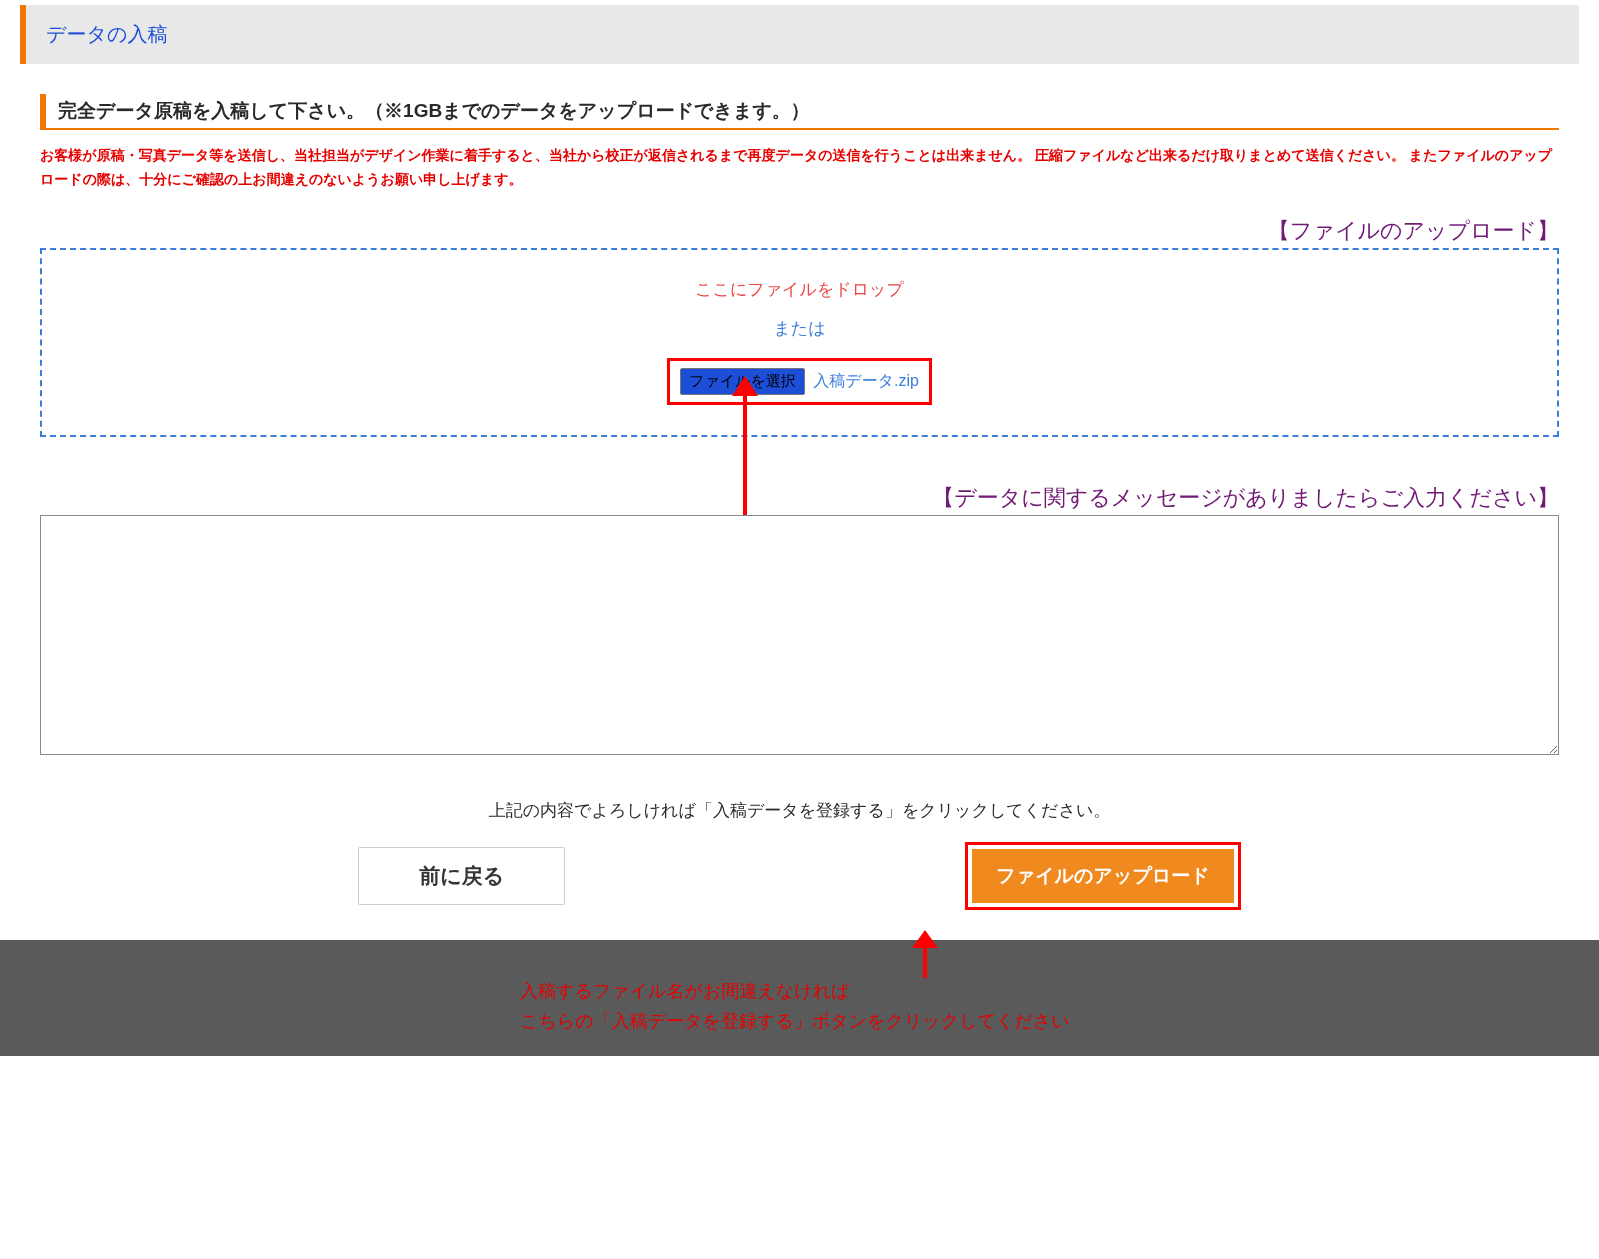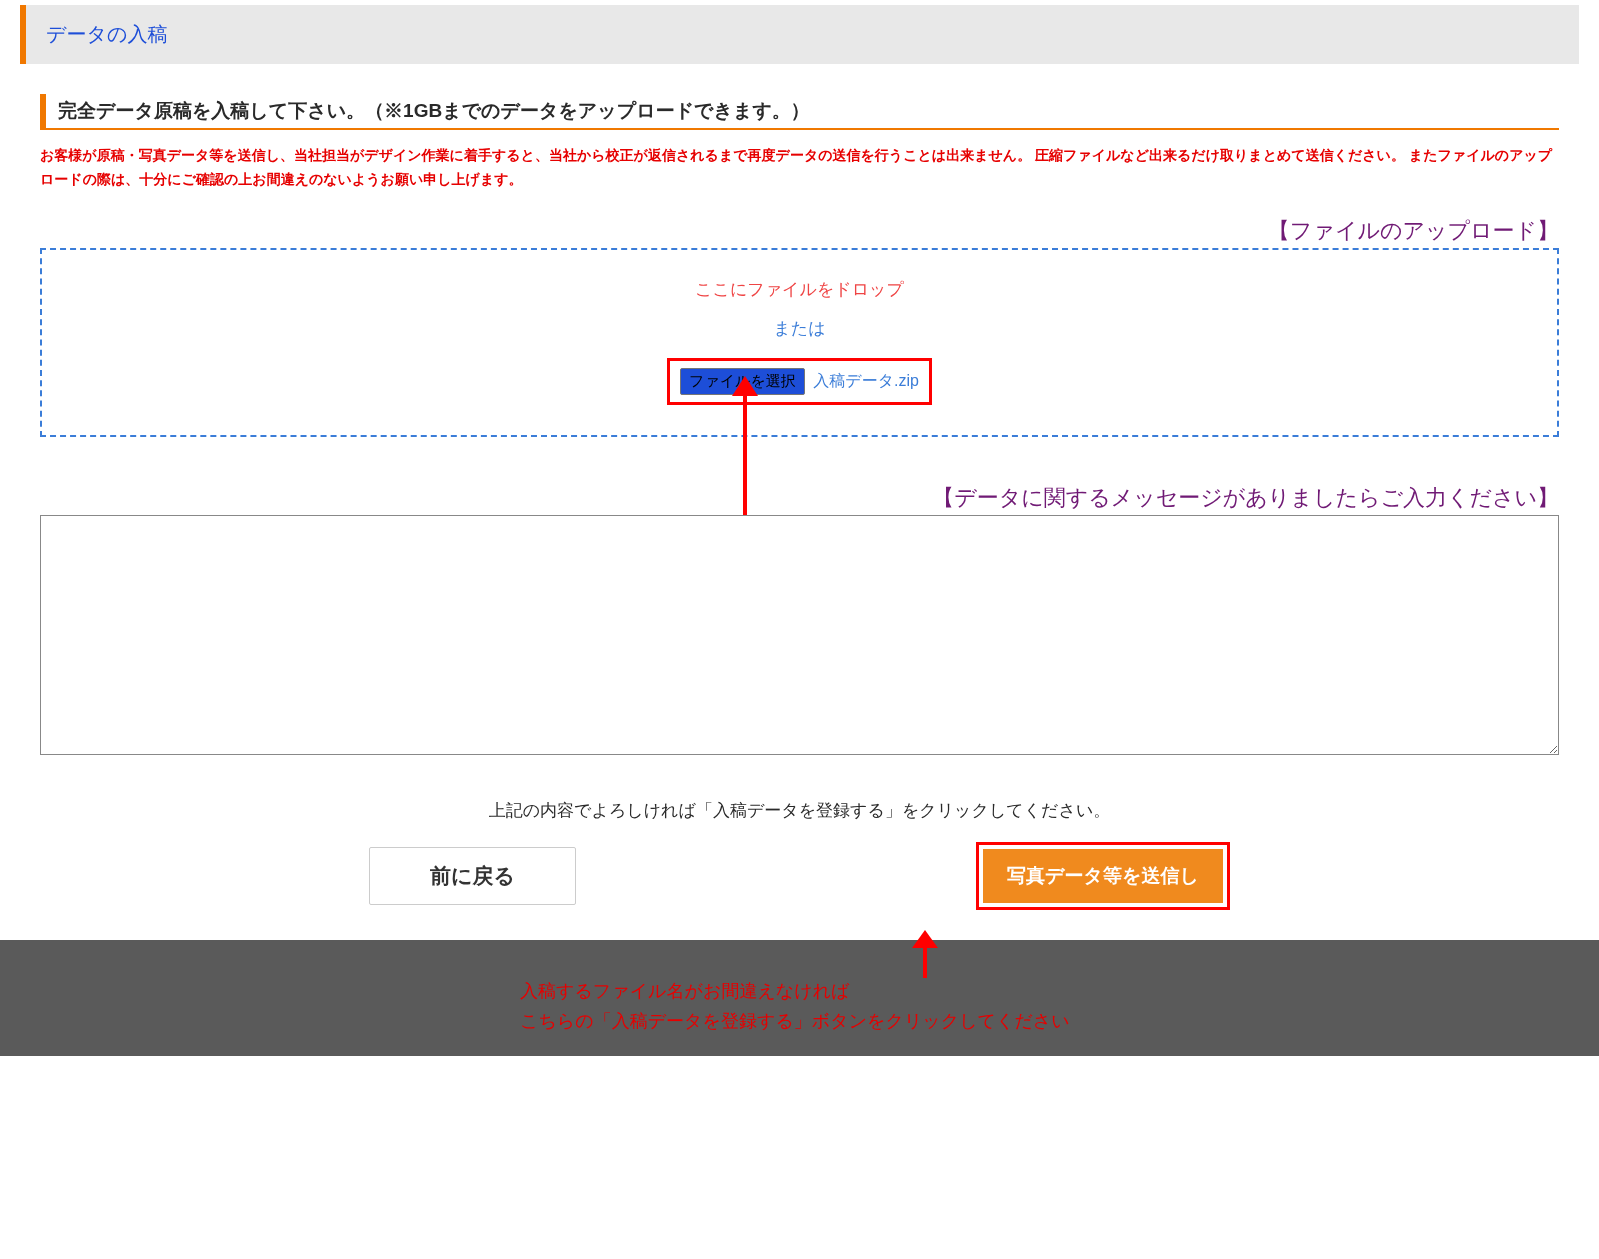--- a/index.html
+++ b/index.html
@@ -204,21 +204,21 @@
   <div class="message-section">
     <div class="fieldset-label">【データに関するメッセージがありましたらご入力ください】</div>
     <textarea class="message-textarea" style=""></textarea>
   </div>
 
   <div class="submit-section">
     <div class="submit-prompt">上記の内容でよろしければ「入稿データを登録する」をクリックしてください。</div>
     <div class="button-row">
       <button class="back-btn">前に戻る</button>
       <span class="submit-btn-wrap">
-        <button class="submit-btn">写真データ等を送信し</button>
+        <button class="submit-btn">ファイルのアップロード</button>
       </span>
     </div>
   </div>
 </div>
 
 <div class="footer-area">
   <svg width="50" height="50" style="position:absolute; left:900px; top:-10px;">
     <line x1="25" y1="48" x2="25" y2="12" stroke="#ff0000" stroke-width="4"></line>
     <polygon points="12,18 25,0 38,18" fill="#ff0000"></polygon>
   </svg>

